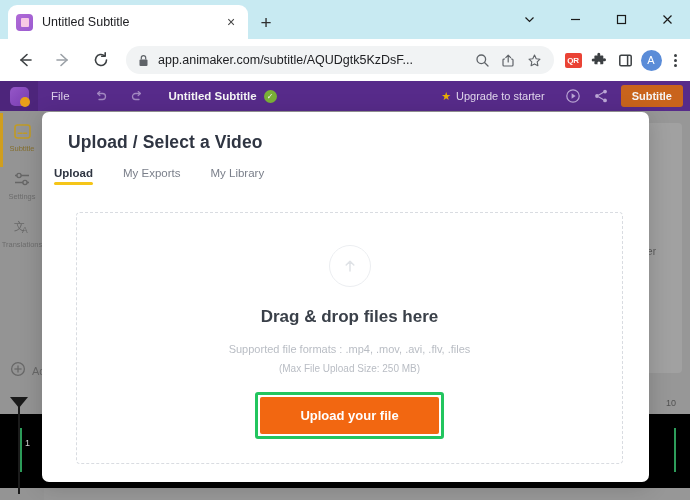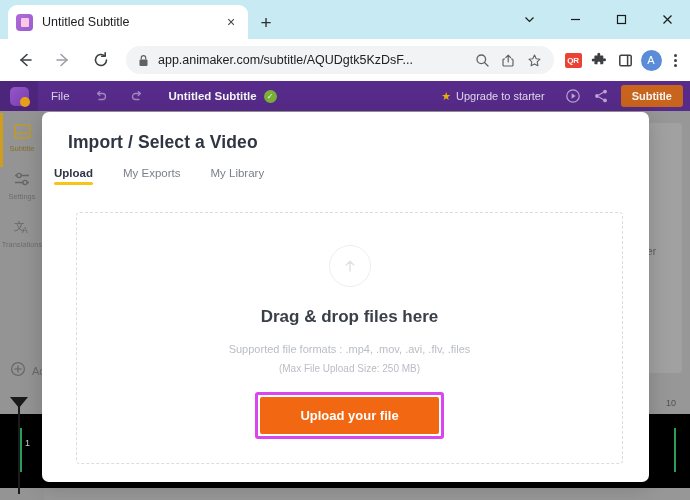--- a/index.html
+++ b/index.html
@@ -177,21 +177,21 @@
   }
   .dz-circle {
     width: 42px; height: 42px; border-radius:50%; border:1.5px solid #eceef1;
     display:flex; align-items:center; justify-content:center; margin-top: 32px;
     color:#e0e3e7;
   }
   .dz-title { font-size: 17px; font-weight:bold; color:#3a4049; margin-top: 20px; }
   .dz-sub1 { font-size: 11px; color:#b9bdc4; margin-top: 16px;}
   .dz-sub2 { font-size: 10px; color:#b9bdc4; margin-top: 8px;}
   .upload-outline {
-    margin-top: 18px; border: 3px solid #d946ef; border-radius: 3px; padding: 2px;
+    margin-top: 18px; border: 3px solid #22c55e; border-radius: 3px; padding: 2px;
   }
   .upload-btn {
     background:#f26711; color:#ffffff; font-size: 13px; font-weight:bold;
     padding: 11px 40px; border-radius: 2px; display:block;
   }
 </style>
 </head>
 <body>
 
 <div id="root">
@@ -414,21 +414,21 @@
 
     <div class="playhead">
       <span class="tri"></span>
         <span class="stem"></span>
     </div>
   </div>
 
   <div class="overlay"></div>
 
   <div class="modal">
-    <div class="modal-title">Import / Select a Video</div>
+    <div class="modal-title">Upload / Select a Video</div>
 
     <div class="tabs">
       <div class="tab-item active">
         <span>Upload</span>
         <span class="tab-underline"></span>
       </div>
       <div class="tab-item">
         <span>My Exports</span>
       </div>
       <div class="tab-item">

